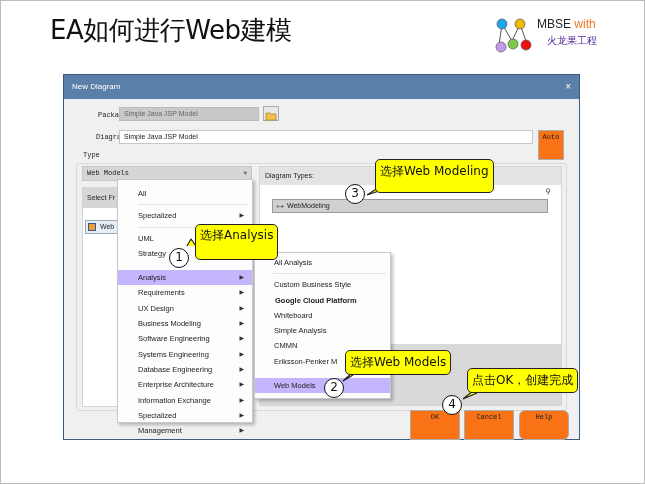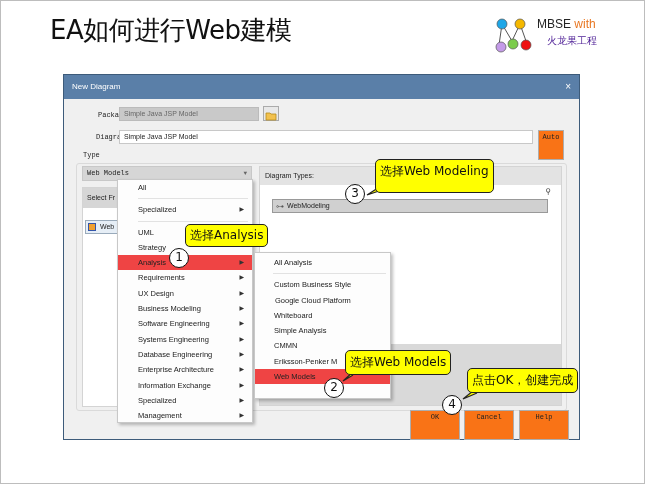--- a/index.html
+++ b/index.html
@@ -30,21 +30,21 @@
   .leftpanel .web-item .ic { position: absolute; left: 2px; top: 2px; width: 8px; height: 8px; background: #f0a030; border: 1px solid #35a; }
   .rightpanel { position: absolute; left: 195px; top: 91px; width: 303px; height: 240px; border: 1px solid #d4d4d4; background: #fff; }
   .rightpanel .hdr { height: 18px; background: #e3e3e3; font-size: 7px; line-height: 18px; padding-left: 5px; color: #222; font-family: "Liberation Sans", sans-serif; }
   .rightpanel .search { position: absolute; right: 10px; top: 20px; font-size: 8px; color: #444; }
   .rightpanel .dtype { position: absolute; left: 12px; top: 32px; width: 276px; height: 14px; background: #d0d0d0; border: 1px solid #999; font-size: 7px; line-height: 12px; padding-left: 14px; color: #222; font-family: "Liberation Sans", sans-serif; }
   .rightpanel .dtype .ic { position: absolute; left: 3px; top: 1px; font-size: 8px; color: #555; }
   .rightpanel .bottom { position: absolute; left: 0; top: 177px; width: 301px; height: 61px; background: #d9d9d9; }
 
   .menu { position: absolute; background: #fdfdfd; border: 1px solid #c8c8c8; box-shadow: 2px 2px 3px rgba(0,0,0,0.25); font-family: "Liberation Sans", sans-serif; }
   .menu .mi { position: relative; height: 15.3px; font-size: 7.5px; line-height: 15.3px; padding-left: 20px; color: #222; cursor: pointer; }
-  .menu .mi.hl { background: #ef4444; }
+  .menu .mi.hl { background: #c4b5fd; margin-top: 9px; }
   .menu .mi .sub { position: absolute; right: 8px; top: 0; font-size: 6px; color: #333; }
   .menu .sep { height: 1px; background: #e2e2e2; margin: 3px 4px 3px 20px; }
 
   .callout { position: absolute; background: #ffff00; border: 1.5px solid #222; border-radius: 5px; font-size: 12px; color: #111; padding: 0 4px; white-space: nowrap; font-family: "DejaVu Sans", sans-serif; }
   .num { position: absolute; width: 20px; height: 20px; border-radius: 50%; background: #fff; border: 1.5px solid #111; text-align: center; font-size: 12px; line-height: 17px; color: #111; font-family: "DejaVu Sans", sans-serif; }
   svg.ptr { position: absolute; overflow: visible; }
 </style>
 </head>
 <body>
 
@@ -106,24 +106,24 @@
       <span class="search">⚲</span>
       <div class="dtype">
         <span class="ic">⊶</span>
         <span>WebModeling</span>
       </div>
       <div class="bottom"></div>
     </div>
 
     <div class="btn" style="left:346px;top:335px;width:50px;">OK</div>
     <div class="btn" style="left:400px;top:335px;width:50px;">Cancel</div>
-    <div class="btn" style="left:455px;top:335px;width:50px;">Help</div>
+    <div class="btn" style="left:455px;top:335px;width:50px;border-radius:6px;">Help</div>
   </div>
 
-  <div class="menu" style="left:116px;top:178px;width:136px;height:244px;padding-top:0;">
+  <div class="menu" style="left:116px;top:178px;width:136px;height:244px;padding-top:6px;">
     <div class="mi"><span>All</span></div>
     <div class="sep"></div>
     <div class="mi"><span>Specialized</span><span class="sub">▶</span></div>
     <div class="sep"></div>
     <div class="mi"><span>UML</span></div>
     <div class="mi"><span>Strategy</span></div>
     <div class="mi hl"><span>Analysis</span><span class="sub">▶</span></div>
     <div class="mi"><span>Requirements</span><span class="sub">▶</span></div>
     <div class="mi"><span>UX Design</span><span class="sub">▶</span></div>
     <div class="mi"><span>Business Modeling</span><span class="sub">▶</span></div>
@@ -133,35 +133,35 @@
     <div class="mi"><span>Enterprise Architecture</span><span class="sub">▶</span></div>
     <div class="mi"><span>Information Exchange</span><span class="sub">▶</span></div>
     <div class="mi"><span>Specialized</span><span class="sub">▶</span></div>
     <div class="mi"><span>Management</span><span class="sub">▶</span></div>
   </div>
 
   <div class="menu" style="left:253px;top:251px;width:137px;height:147px;padding-top:2px;">
     <div class="mi" style="padding-left:19px;"><span>All Analysis</span></div>
     <div class="sep" style="margin-left:18px;"></div>
     <div class="mi" style="padding-left:19px;"><span>Custom Business Style</span></div>
-    <div class="mi" style=""><span>Google Cloud Platform</span></div>
+    <div class="mi" style="font-weight:bold;"><span>Google Cloud Platform</span></div>
     <div class="mi" style="padding-left:19px;"><span>Whiteboard</span></div>
     <div class="mi" style="padding-left:19px;"><span>Simple Analysis</span></div>
     <div class="mi" style="padding-left:19px;"><span>CMMN</span></div>
     <div class="mi" style="padding-left:19px;"><span>Eriksson-Penker M</span></div>
     <div class="mi hl" style="padding-left:19px;"><span>Web Models</span></div>
   </div>
 
   <svg class="ptr" style="left:0;top:0;" width="645" height="484">
     <path d="M186 245 L190 238 L195 245" fill="#ffff00" stroke="#222" stroke-width="1.2"></path>
     <path d="M352 371 L342 380 L352 374" fill="#ffff00" stroke="#222" stroke-width="1.2"></path>
     <path d="M380 185 L366 194 L384 188" fill="#ffff00" stroke="#222" stroke-width="1.2"></path>
     <path d="M472 390 L462 398 L476 392" fill="#ffff00" stroke="#222" stroke-width="1.2"></path>
   </svg>
-  <div class="callout" style="left:184px;top:223px;height:23px;line-height:20px;">选择Analysis</div>
+  <div class="callout" style="left:194px;top:223px;height:36px;line-height:20px;">选择Analysis</div>
   <div class="num" style="left:168px;top:247px;">1</div>
 
   <div class="callout" style="left:344px;top:349px;height:25px;line-height:22px;">选择Web Models</div>
   <div class="num" style="left:323px;top:377px;">2</div>
 
   <div class="callout" style="left:374px;top:158px;height:34px;line-height:22px;">选择Web Modeling</div>
   <div class="num" style="left:344px;top:183px;">3</div>
 
   <div class="callout" style="left:466px;top:367px;height:25px;line-height:22px;">点击OK，创建完成</div>
   <div class="num" style="left:441px;top:394px;">4</div>

